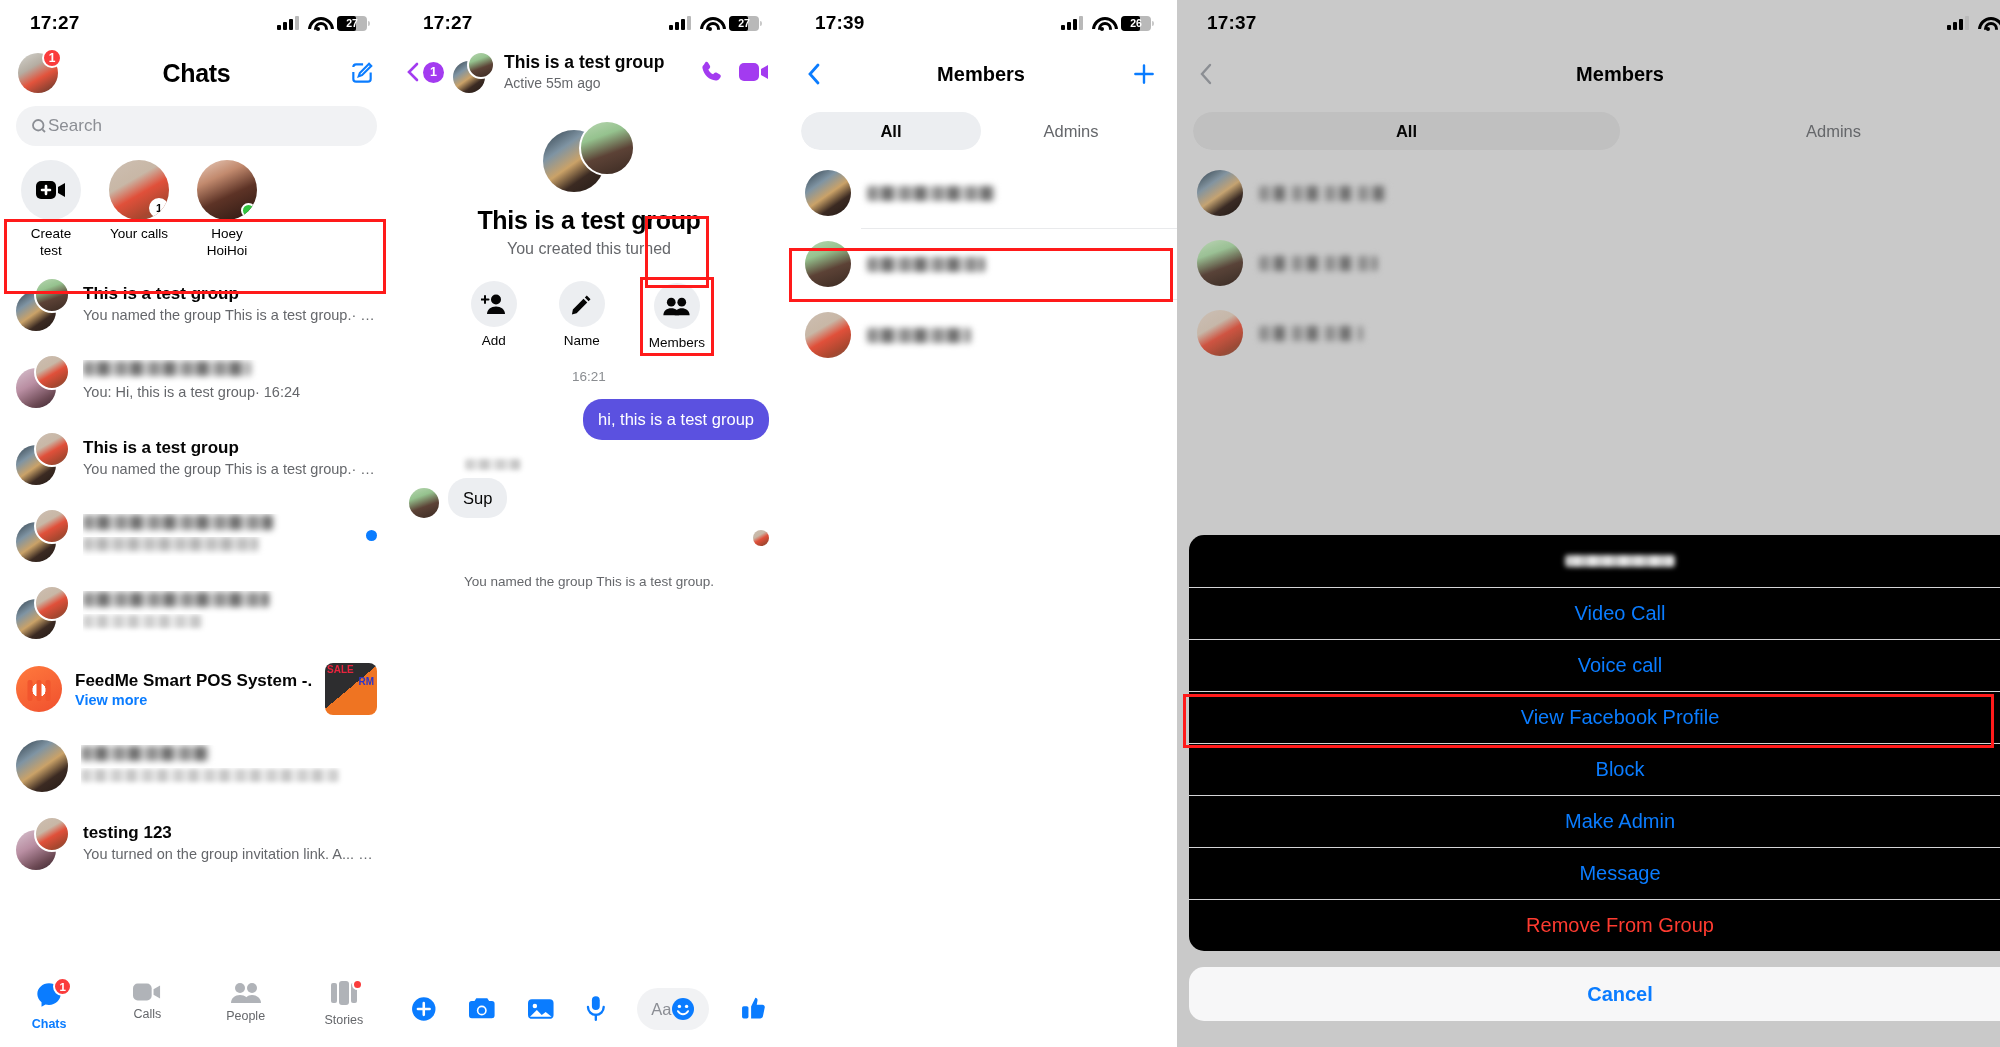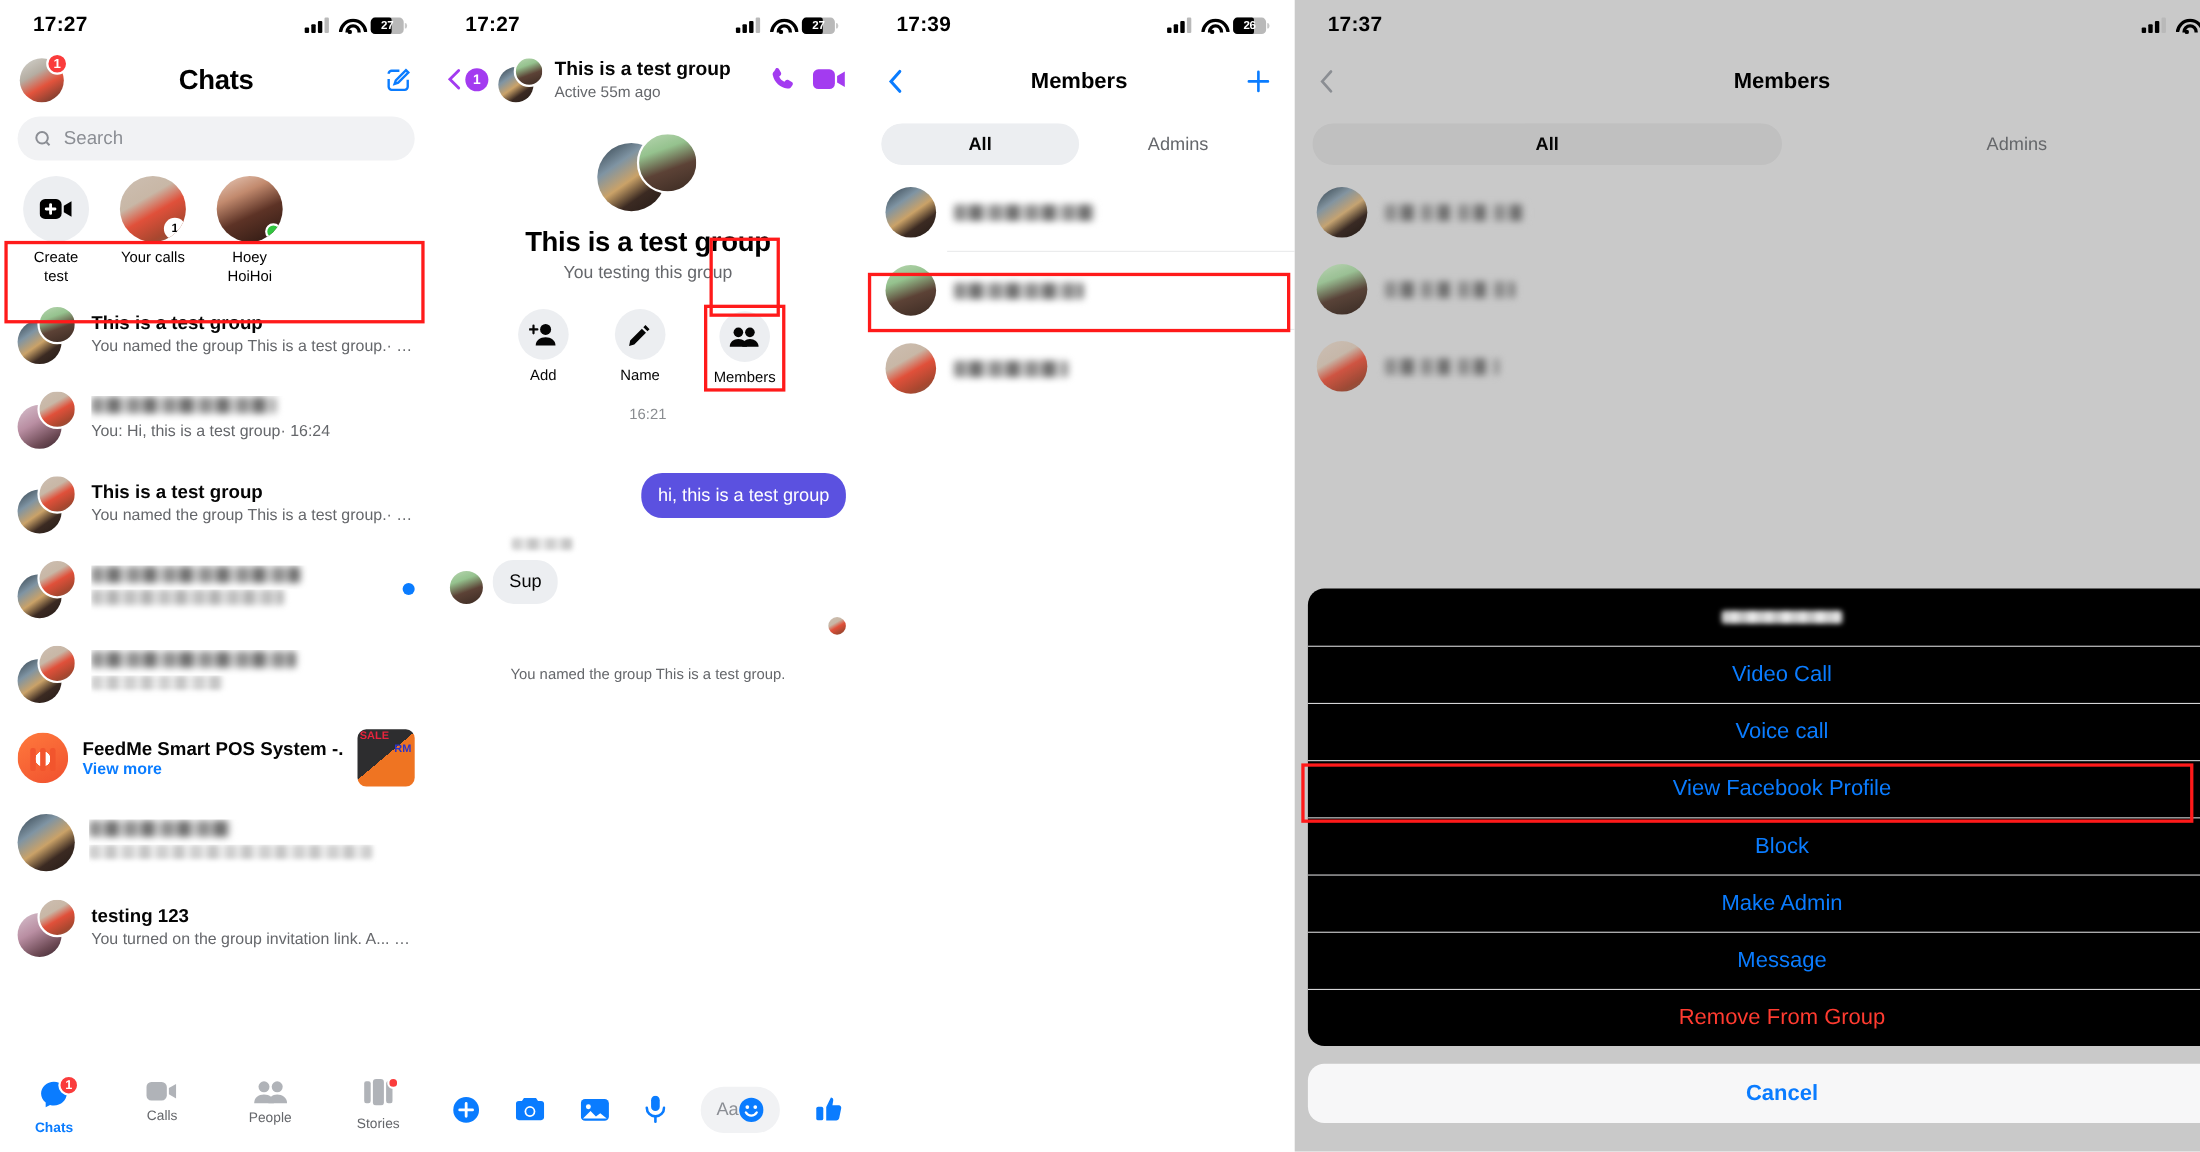--- a/index.html
+++ b/index.html
@@ -78,21 +78,21 @@
   
   .p1-header { display:flex; align-items:center; padding: 6px 18px 10px 18px; position: relative; height: 58px; }
   .p1-title { position:absolute; left:0; right:0; text-align:center; font-size:25px; font-weight:bold; letter-spacing:-.3px; }
   .me-av { width: 40px; height: 40px; }
   .me-badge { position:absolute; right:-4px; top:-5px; background:#fa3c3c; color:#fff;
               width:20px;height:20px;border-radius:50%;font-size:12px;font-weight:bold;
               display:flex;align-items:center;justify-content:center;border:2px solid #fff;}
   .compose-ico { margin-left:auto; width:26px;height:26px; }
   .searchbar {
     margin: 2px 16px 0 16px; height: 40px; background:#f1f2f4; border-radius:20px;
-    display:flex; align-items:center; gap:10px; padding: 0 14px; color:#8b8e94; font-size:17px;
+    display:flex; align-items:center; padding: 0 14px; color:#8b8e94; font-size:17px;
   }
   .calls-row { display:flex; gap: 22px; padding: 14px 18px 6px 18px; }
   .call-item { width: 66px; display:flex; flex-direction:column; align-items:center; gap:6px; }
   .call-av { width:60px;height:60px;border-radius:50%; position:relative; }
   .create-call { background:#eceef1; display:flex;align-items:center;justify-content:center;}
   .call-label { font-size:13.5px; text-align:center; line-height:1.25; color:#000;}
   .pip { position:absolute; right:0; bottom:2px; width:20px;height:20px;border-radius:50%;
          background:#fff;display:flex;align-items:center;justify-content:center;font-size:11px;font-weight:bold;}
   .online { position:absolute; right:1px; bottom:2px; width:15px;height:15px;border-radius:50%;
             background:#31c53f;border:2.5px solid #fff;}
@@ -141,21 +141,21 @@
   .hero-actions { display:flex; gap:28px; margin-top:19px; }
   .ha { display:flex; flex-direction:column; align-items:center; gap:6px; padding: 4px 7px; }
   .ha-circle { width:46px;height:46px;border-radius:50%;background:#eceef1;display:flex;align-items:center;justify-content:center;}
   .ha-label { font-size:13.5px; color:#050505; }
   .ha.sel { border: 3px solid #ff1a1a; padding: 3px 6px; }
   .ts { font-size:13.5px; color:#8a8d91; text-align:center; margin-top:13px; }
 
   .bubble-row { display:flex; padding: 0 16px; margin-top: 15px; align-items:flex-end; gap:9px;}
   .bubble-row.out { justify-content:flex-end; }
   .bubble { max-width: 74%; border-radius: 19px; padding: 10px 15px; font-size:16.5px; line-height:1.25;}
-  .b-out { background:#5b51e0; color:#fff;margin-top:31px; }
+  .b-out { background:#5b51e0; color:#fff; }
   .b-in  { background:#eceef1; color:#050505; }
   .sysline { text-align:center; font-size:13.5px; color:#65676b; margin-top:28px; padding: 0 30px;}
   .seen-av { width:16px;height:16px;border-radius:50%; }
 
   .composer { position:absolute; left:0; right:0; bottom:0; height:76px;
               display:flex; align-items:center; gap:32px; padding: 0 18px; background:#fff; }
   .comp-input { flex:1; height:42px; background:#f1f2f4; border-radius:21px; display:flex; align-items:center;
                 padding: 0 14px; color:#8b8e94; font-size:16.5px; position:relative; }
   .comp-emoji { margin-left:auto; }
 
@@ -434,21 +434,21 @@
         </svg>
       </div>
     </div>
 
     <div class="th-hero">
       <div class="stack" style="width:92px;height:72px">
         <div class="av av-girl-pole a1" style="width:62px;height:62px"></div>
         <div class="av av-girl-glass a2" style="width:56px;height:56px"></div>
       </div>
       <div class="hero-title">This is a test group</div>
-      <div class="hero-sub">You testing this group</div>
+      <div class="hero-sub">You created this turned</div>
 
       <div class="hero-actions">
         <div class="ha">
           <div class="ha-circle">
             <svg width="25" height="22" viewBox="0 0 25 22" fill="#050505">
               <circle cx="15" cy="6.5" r="5"></circle>
                 <path d="M6 21c0-4.5 4-7.5 9-7.5s9 3 9 7.5z"></path>
               <path d="M4 3v7M0.5 6.5h7" stroke="#050505" stroke-width="2" stroke-linecap="round"></path>
             </svg>
           </div>

